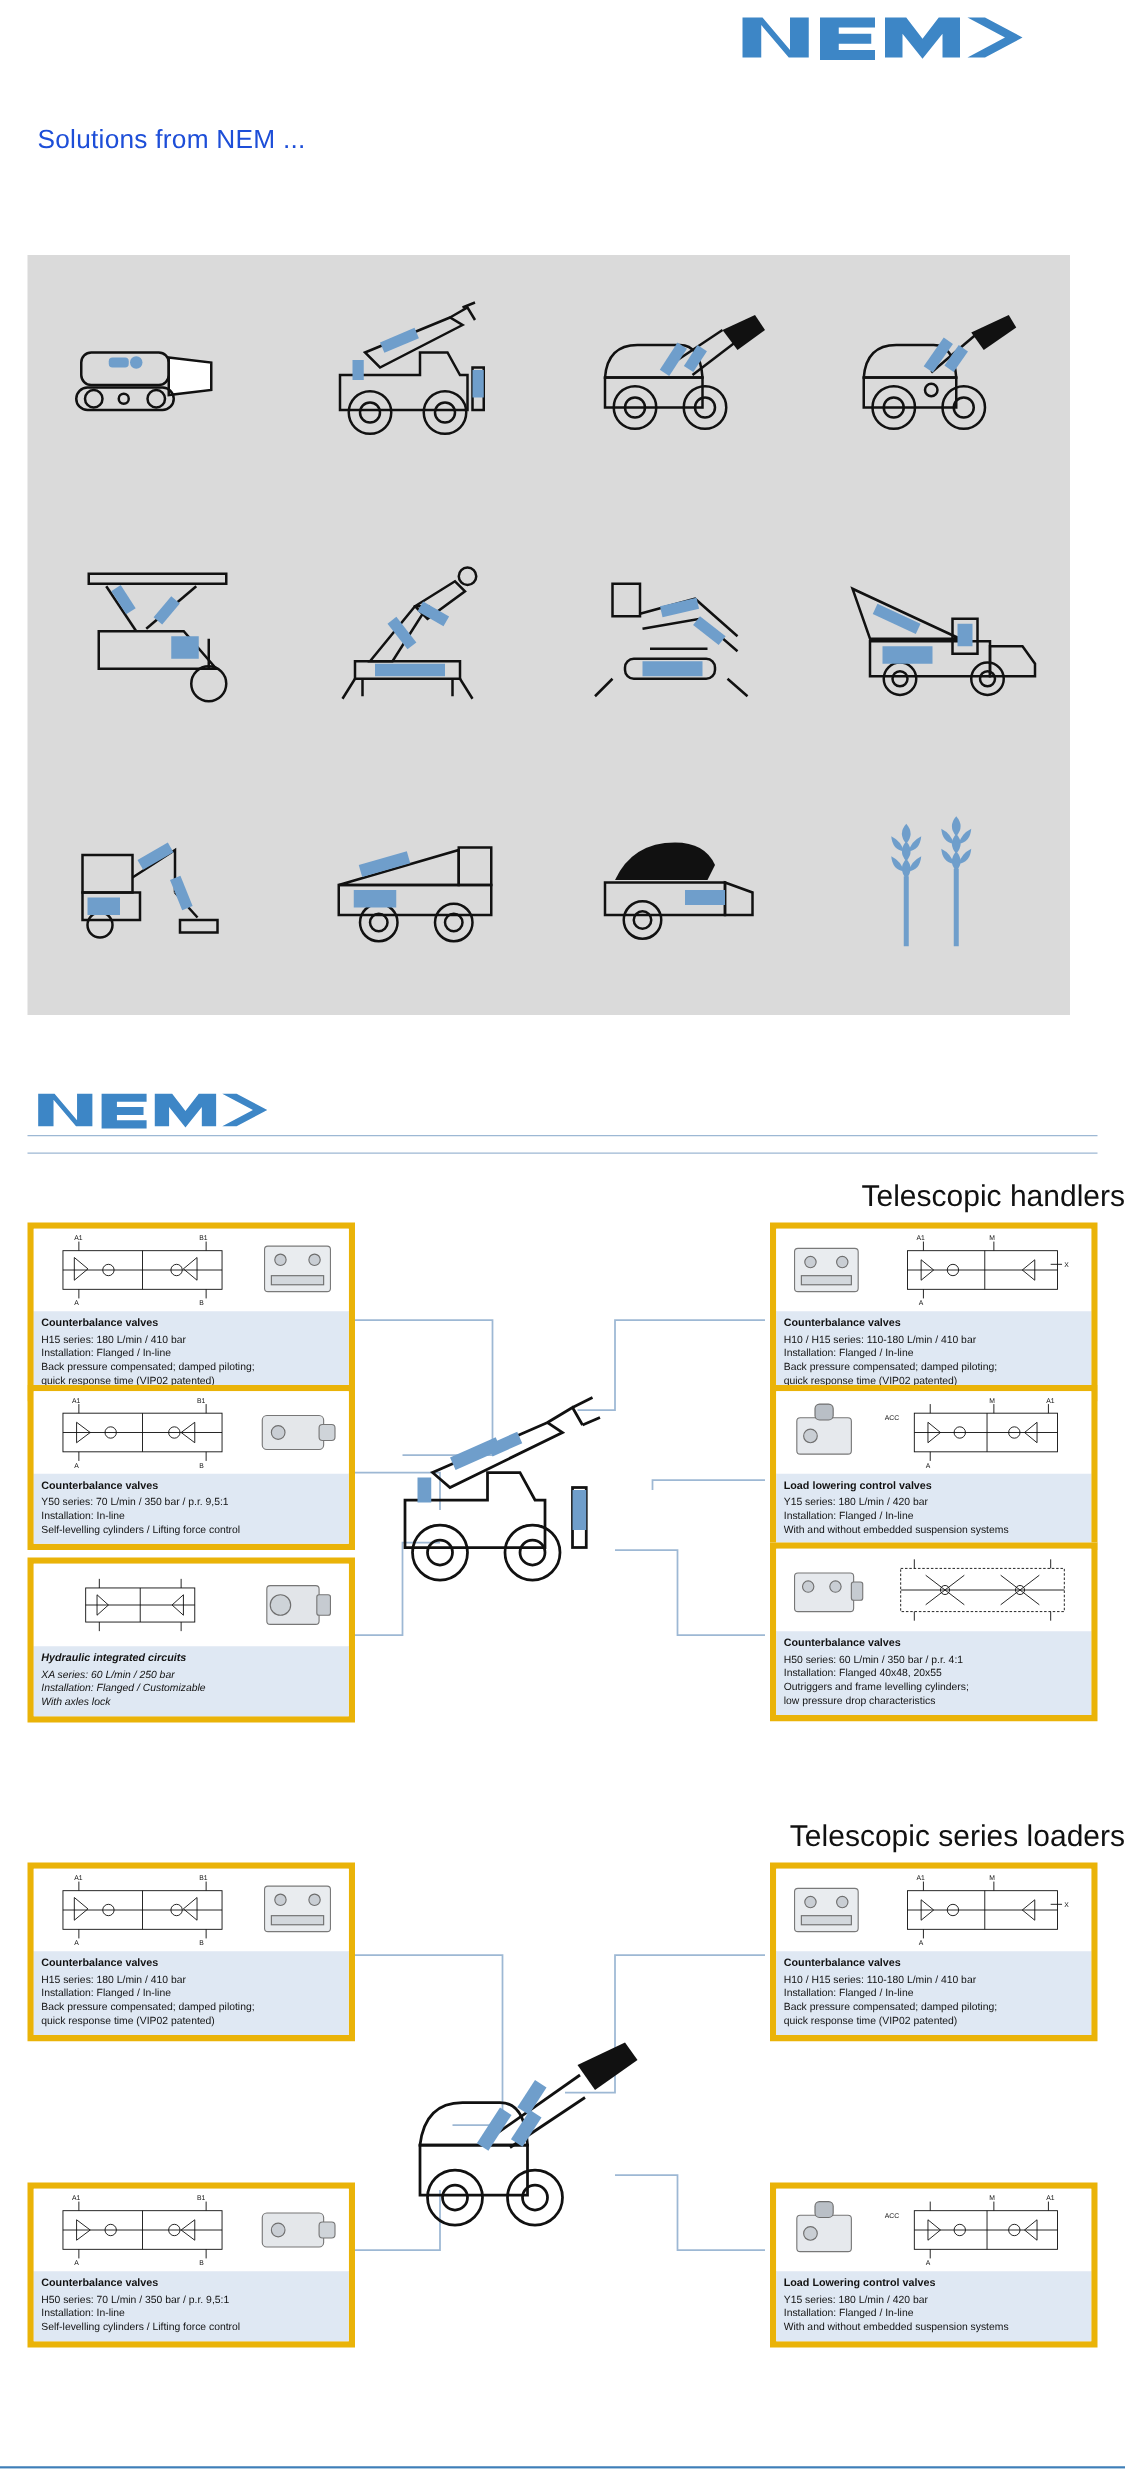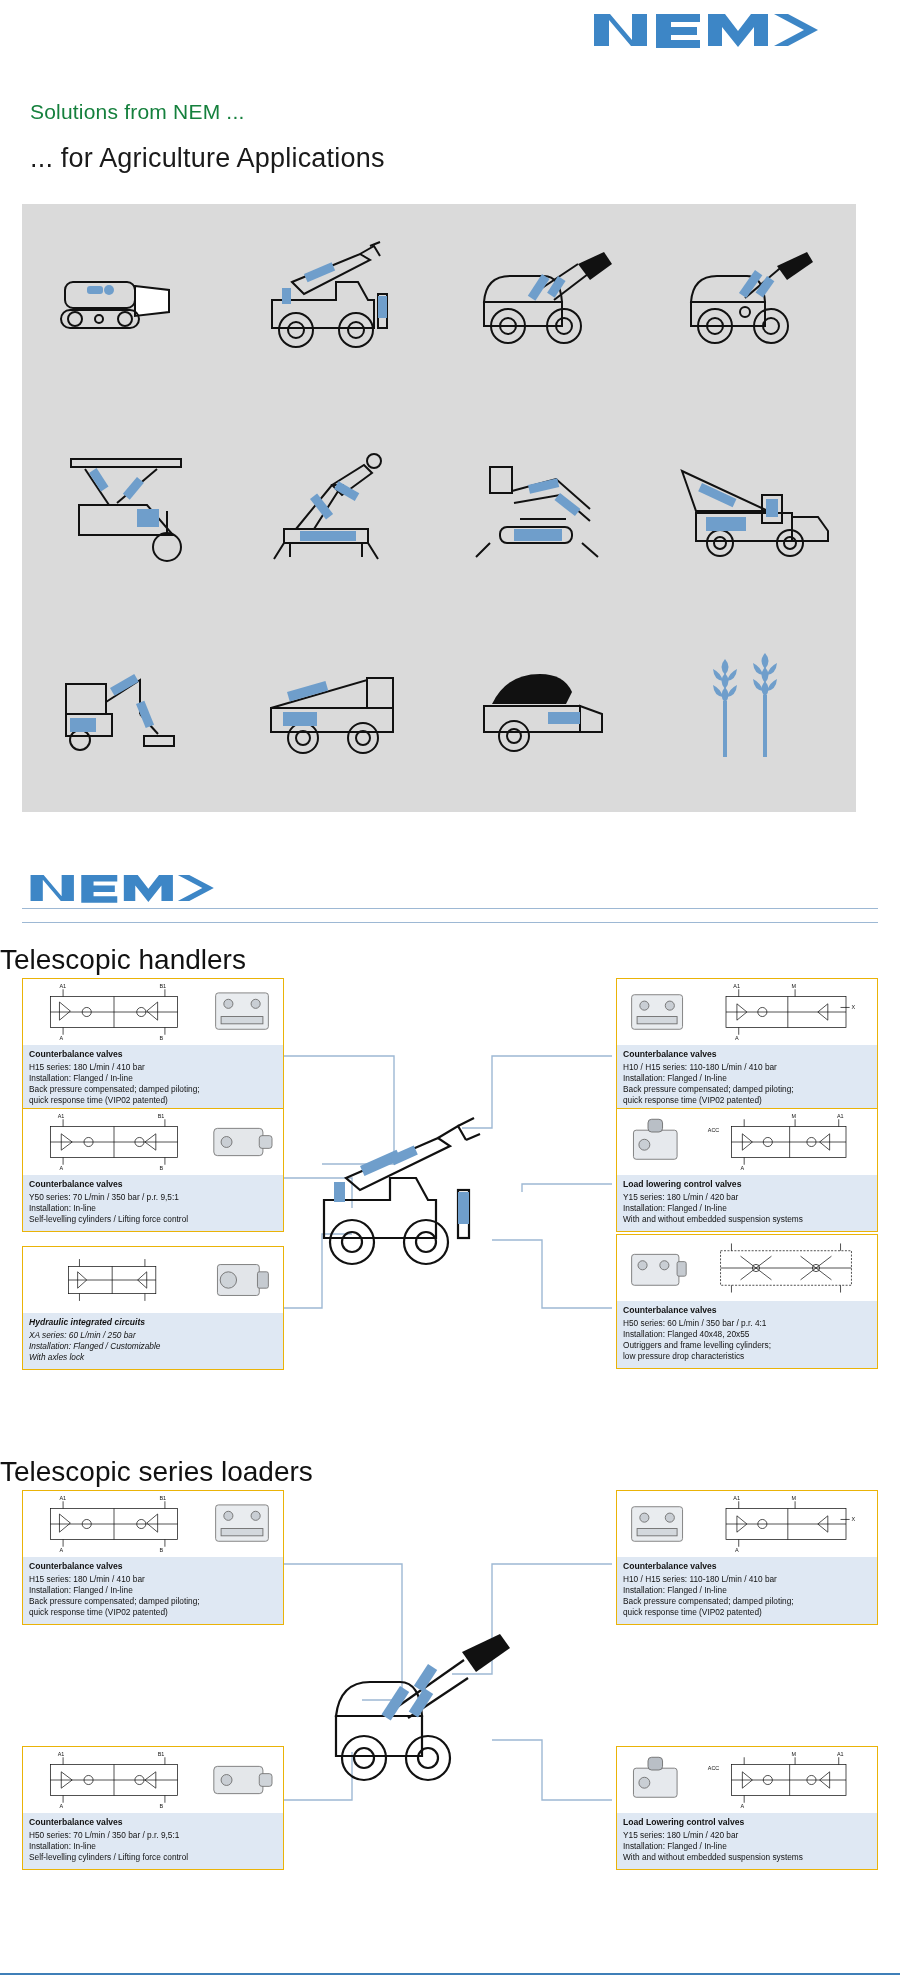--- a/index.html
+++ b/index.html
@@ -24,21 +24,21 @@
   }
   .nem-logo-mid {
     position: absolute;
     top: 870px; left: 28px;
     width: 190px; height: 36px;
   }
   .title-small {
     position: absolute;
     left: 30px; top: 100px;
     font-size: 21px;
-    color: #15803d;
+    color: #1d4ed8;
     letter-spacing: 0.2px;
   }
   .title-big {
     position: absolute;
     left: 30px; top: 143px;
     font-size: 27px;
     color: #1a1a1a;
     letter-spacing: 0.2px;
   }
 
@@ -69,37 +69,37 @@
     left: 22px;
     width: 856px;
     height: 1px;
     background: #9db8d4;
   }
 
   
   .section-title {
     position: absolute;
     width: 100%;
-    text-align: left;
-    font-size: 28px;
+    text-align: right;
+    font-size: 24px;
     color: #111;
   }
 
   
   .diagram-section {
     position: absolute;
     left: 22px;
     width: 856px;
   }
   .conn-layer { position: absolute; inset: 0; pointer-events: none; }
 
   .card {
     position: absolute;
     background: #ffffff;
-    border: 1px solid #eab308;
+    border: 5px solid #eab308;
   }
   .card .thumbs {
     height: 66px;
     display: flex;
     align-items: center;
     gap: 4px;
     padding: 3px 4px;
     background: #ffffff;
   }
   .card .schem {
@@ -148,21 +148,20 @@
       <g fill="#3d86c6">
         <path d="M2 6 h16 l22 26 V6 h15 v32 H39 L17 12 v26 H2z"></path>
         <path d="M64 6 h44 v8 H79 v5 h26 v8 H79 v5 h29 v8 H64z"></path>
         <path d="M116 6 h17 l13 17 13-17 h17 v32 h-14 V19 l-16 20 -16-20 v19 h-14z"></path>
         <path d="M182 6 h14 l30 16 -30 16 h-14 l30-16z"></path>
       </g>
     </svg>
   </div>
 
   <div class="title-small">Solutions from NEM ...</div>
-  <div class="title-big">... for Agriculture Applications</div>
 
   <div class="apps-panel">
     <div class="apps-grid">
 
       <div class="app-cell">
         <svg width="150" height="110" viewBox="0 0 150 110">
           <g fill="none" stroke="#111" stroke-width="2">
             <rect x="14" y="32" width="70" height="26" rx="8"></rect>
             <path d="M84 36 l34 4 v22 l-34 4z" fill="#fff"></path>
             <rect x="10" y="60" width="78" height="18" rx="9"></rect>

